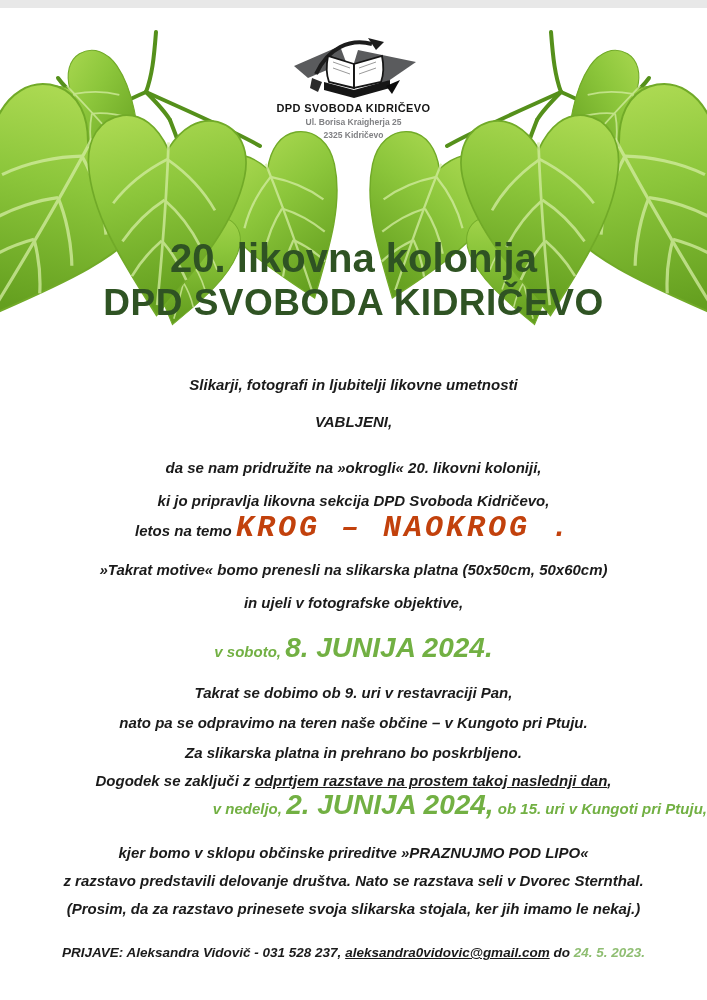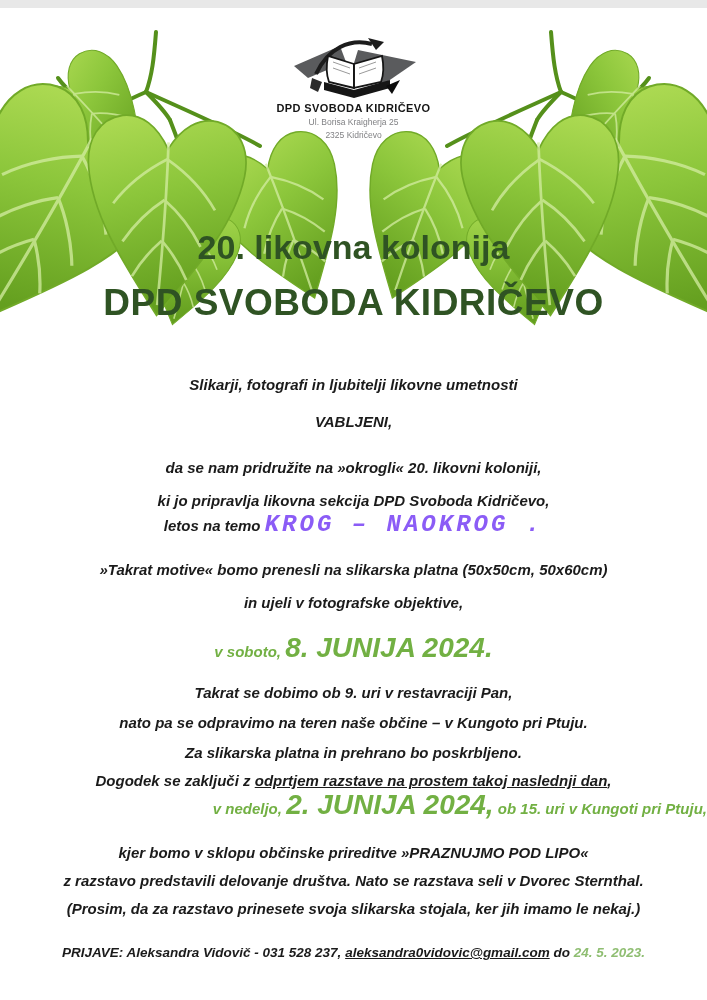--- a/index.html
+++ b/index.html
@@ -9,35 +9,35 @@
     font-family:"Liberation Sans",sans-serif;
   }
   
   .leaves{position:absolute;top:22px;z-index:1;}
   .leaves-left{left:-14px;}
   .leaves-right{right:-14px;transform:scaleX(-1);}
   
   .logo-block{position:absolute;top:28px;left:0;right:0;text-align:center;z-index:3;}
   .logo-emblem{display:block;margin:0 auto;}
   .logo-org{font-size:11px;font-weight:700;color:#151515;letter-spacing:.4px;margin-top:2px;}
-  .logo-addr{font-size:8.5px;font-weight:400;color:#808184;margin-top:3px;}
+  .logo-addr{font-size:8.5px;font-weight:700;color:#808184;margin-top:3px;}
   
   .title-line{position:absolute;left:0;right:0;text-align:center;font-weight:700;color:#2f5323;z-index:4;}
-  .title1{top:220px;font-size:34px;}
+  .title1{top:228px;font-size:40px;}
   .title2{top:274px;font-size:37px;letter-spacing:.5px;}
   
   .line{
     position:absolute;left:0;right:0;text-align:center;
     font-weight:700;font-size:15px;color:#1b1b1b;z-index:4;font-style:italic;
   }
   .green{color:#72b043;}
   .big-date{font-size:28px;}
   .mono-theme{
     font-family:"Liberation Mono","DejaVu Sans Mono",monospace;
-    font-size:24px;font-weight:700;color:#8b5cf6;letter-spacing:3px;
+    font-size:30px;font-weight:700;color:#c2410c;letter-spacing:3px;
   }
   .u{text-decoration:underline;}
   .deadline{color:#8fbe72;}
   .footer-line{font-size:13.5px;}
   
   .l-intro1{top:368px;}  .l-intro2{top:405px;}
   .l-inv1{top:451px;}    .l-inv2{top:484px;}
   .l-theme{top:503px;}
   .l-det1{top:553px;}    .l-det2{top:586px;}
   .l-sat{top:624px;}

